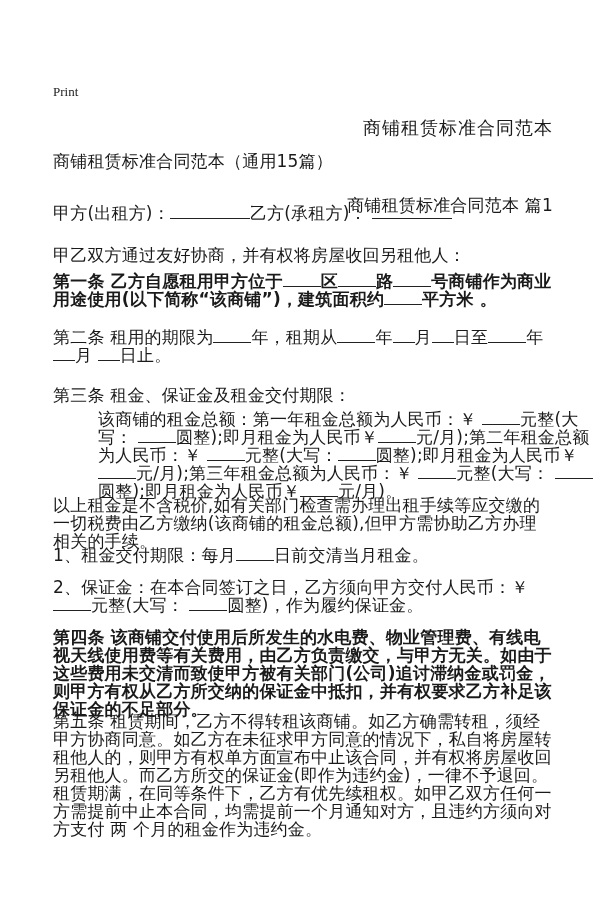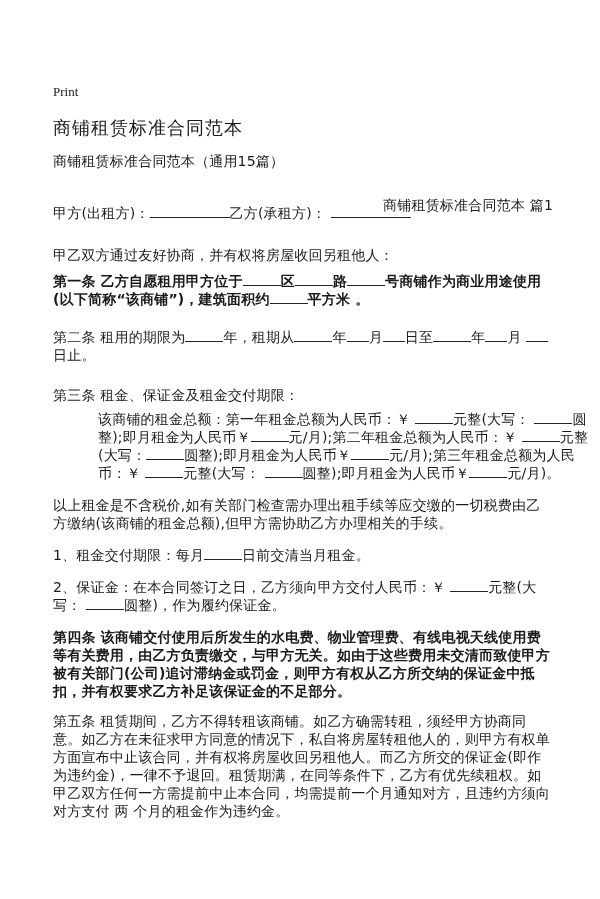--- a/index.html
+++ b/index.html
@@ -10,26 +10,26 @@
     position: relative;
   }
   .page { position: absolute; left: 53px; top: 0; width: 500px; }
   .print-label {
     position: absolute; top: 84px; left: 0;
     font-family: "Liberation Serif", "DejaVu Serif", serif;
     font-size: 13px; color: #222;
   }
   .doc-title {
     position: absolute; top: 116px; left: 0; width: 500px;
-    text-align: left; font-size: 18px; font-weight: normal; margin: 0;
+    text-align: right; font-size: 18px; font-weight: normal; margin: 0;
     letter-spacing: 1px;
   }
   .p {
     position: absolute; left: 0; width: 500px;
-    font-size: 14px; line-height: 18px; margin: 0;
+    font-size: 17px; line-height: 18px; margin: 0;
     letter-spacing: 0.2px;
   }
   .subtitle { top: 152px; }
   .section-title { top: 196px; font-weight: normal; text-align: right; }
   .blank { display: inline-block; border-bottom: 1px solid #222; height: 13px; vertical-align: baseline; }
   .b-xl { width: 80px; }
   .b-md { width: 38px; }
   .b-sm { width: 22px; }
 </style>
 </head>

